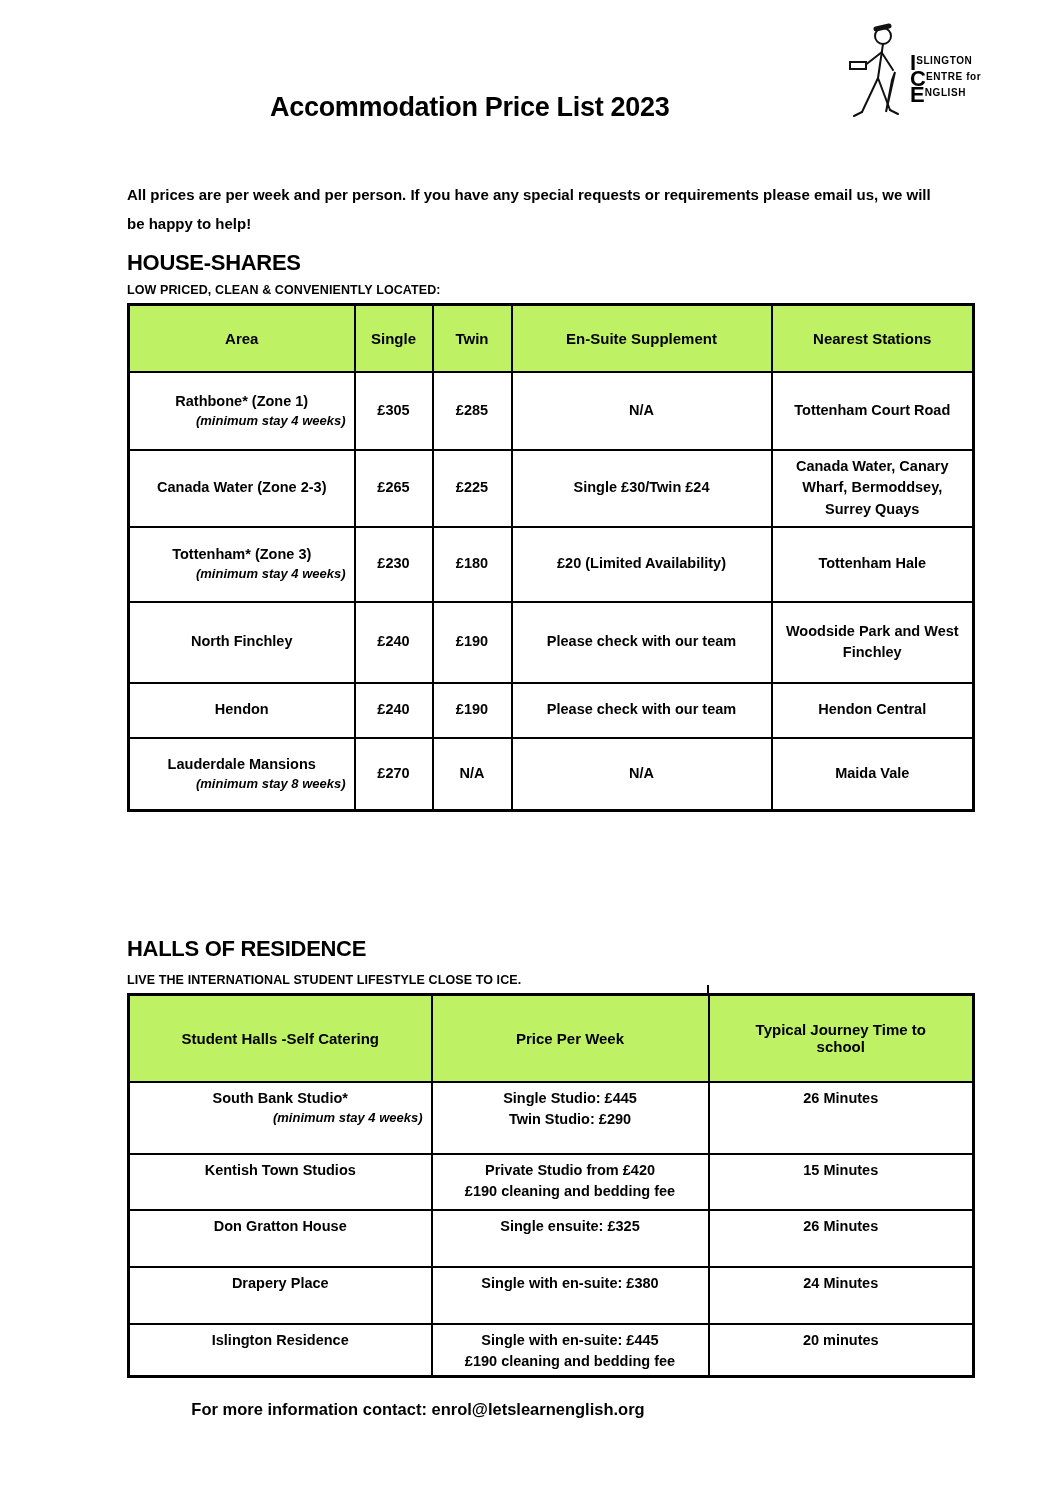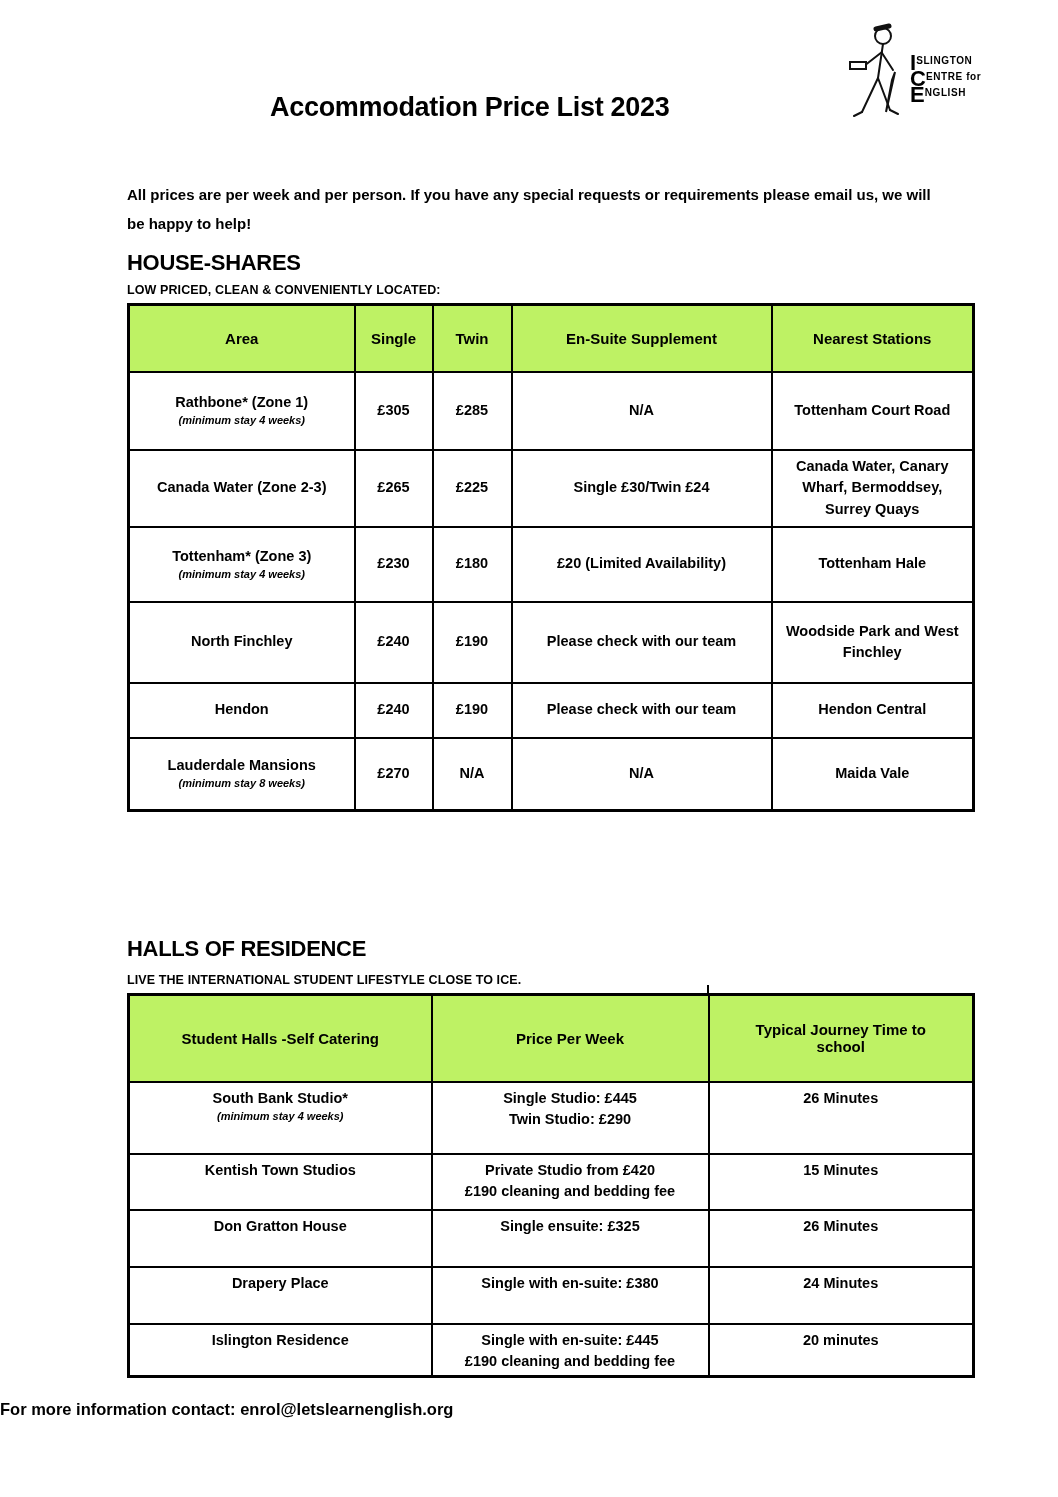--- a/index.html
+++ b/index.html
@@ -29,27 +29,27 @@
   
   .tbl-wrap { position:absolute; left:127px; }
   #tbl1-wrap { top:303px; }
   #tbl2-wrap { top:993px; }
   table { border-collapse:collapse; table-layout:fixed; width:845px; }
   th, td { border:2px solid #000; text-align:center; padding:3px 8px; }
   table { border:3px solid #000; }
   th { background:#bef264; font-size:15px; font-weight:bold; vertical-align:middle; }
   td { font-size:14.5px; font-weight:bold; vertical-align:middle; line-height:1.45; }
   #tbl2 td { vertical-align:top; padding-top:5px; }
-  .cell-note { display:block; font-style:italic; font-size:11px; font-weight:bold; }
+  .cell-note { display:block; font-style:italic; font-size:13px; font-weight:bold;text-align:right; }
   .cell-note:empty, .price2:empty { display:none; }
   .th-narrow { display:inline-block; max-width:205px; }
   .stub { position:absolute; top:-8px; left:580px; width:2px; height:9px; background:#000; }
 
   
-  .footer { position:absolute; top:1400px; left:0; width:836px; text-align:left; font-size:16.5px; font-weight:bold; }
+  .footer { position:absolute; top:1400px; left:0; width:836px; text-align:center; font-size:16.5px; font-weight:bold; }
 </style>
 </head>
 <body>
 
 <div class="page">
 
   <div class="logo">
     <svg class="logo-figure" viewBox="0 0 62 104" xmlns="http://www.w3.org/2000/svg">
       <g stroke="#111" stroke-width="2" fill="none" stroke-linecap="round">
         <circle cx="37" cy="16" r="8"></circle>

